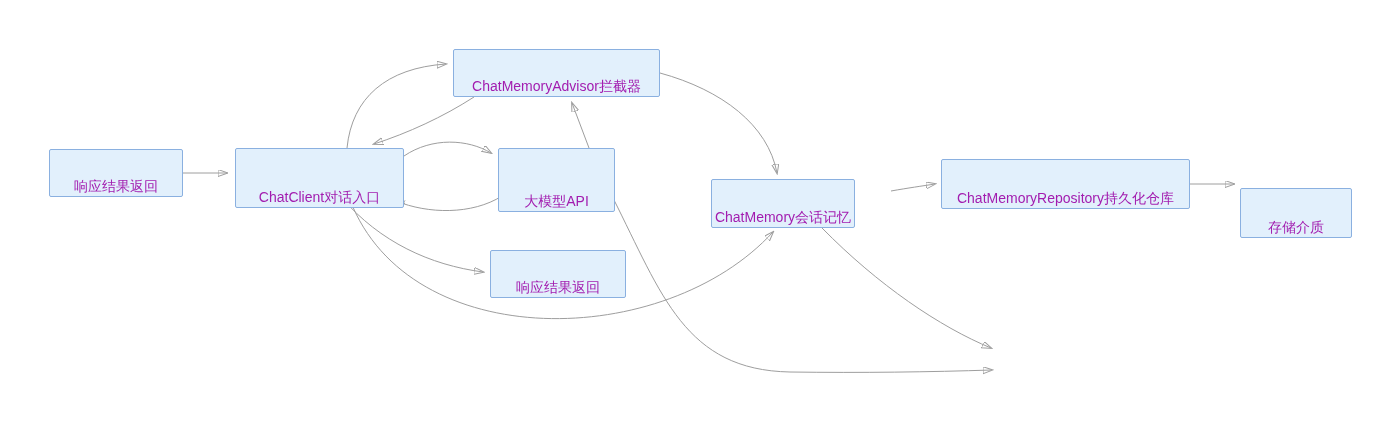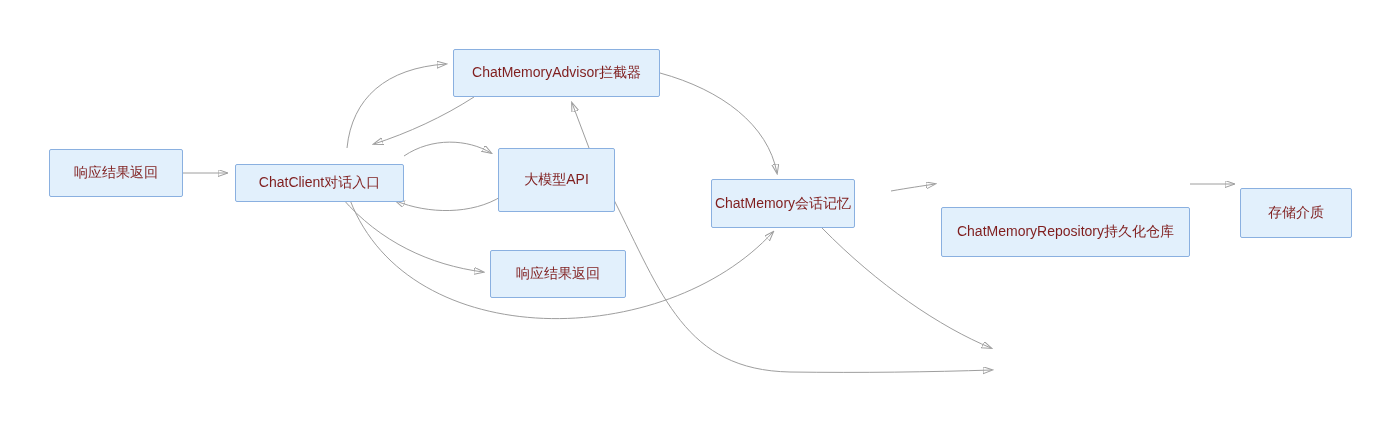--- a/index.html
+++ b/index.html
@@ -25,23 +25,23 @@
     stroke: #9e9e9e;
     stroke-width: 1;
   }
   .node {
     position: absolute;
     box-sizing: border-box;
     background: #e2f0fc;
     border: 1px solid #8ab0e0;
     border-radius: 2px;
     display: flex;
-    align-items: center;
+    align-items: flex-end;
     justify-content: center;
-    color: #7f1d1d;
+    color: #a21caf;
     font-size: 14px;
     white-space: nowrap;
     cursor: default;
   }
 </style>
 </head>
 <body>
 
 <div class="canvas">
 
@@ -64,41 +64,41 @@
     <path d="M 613 198 C 662 295, 685 370, 790 372 C 862 373, 930 372, 992 370" marker-end="url(#arrow)"></path>
     <path d="M 822 228 C 878 285, 940 327, 991 348" marker-end="url(#arrow)"></path>
     <path d="M 891 191 C 908 188, 922 186, 935 184" marker-end="url(#arrow)"></path>
     <path d="M 1190 184 L 1234 184" marker-end="url(#arrow)"></path>
   </svg>
 
   <div class="node" style="left:49px; top:149px; width:134px; height:48px;">
     <span>响应结果返回</span>
   </div>
 
-  <div class="node" style="left:235px; top:164px; width:169px; height:38px;">
+  <div class="node" style="left:235px; top:148px; width:169px; height:60px;">
     <span>ChatClient对话入口</span>
   </div>
 
   <div class="node" style="left:453px; top:49px; width:207px; height:48px;">
     <span>ChatMemoryAdvisor拦截器</span>
   </div>
 
   <div class="node" style="left:498px; top:148px; width:117px; height:64px;">
     <span>大模型API</span>
   </div>
 
   <div class="node" style="left:490px; top:250px; width:136px; height:48px;">
     <span>响应结果返回</span>
   </div>
 
   <div class="node" style="left:711px; top:179px; width:144px; height:49px;">
     <span>ChatMemory会话记忆</span>
   </div>
 
-  <div class="node" style="left:941px; top:159px; width:249px; height:50px;margin-top:48px;">
+  <div class="node" style="left:941px; top:159px; width:249px; height:50px;">
     <span>ChatMemoryRepository持久化仓库</span>
   </div>
 
   <div class="node" style="left:1240px; top:159px; width:112px; height:50px;margin-top:29px;">
     <span>存储介质</span>
   </div>
 
 
 </div>
 

